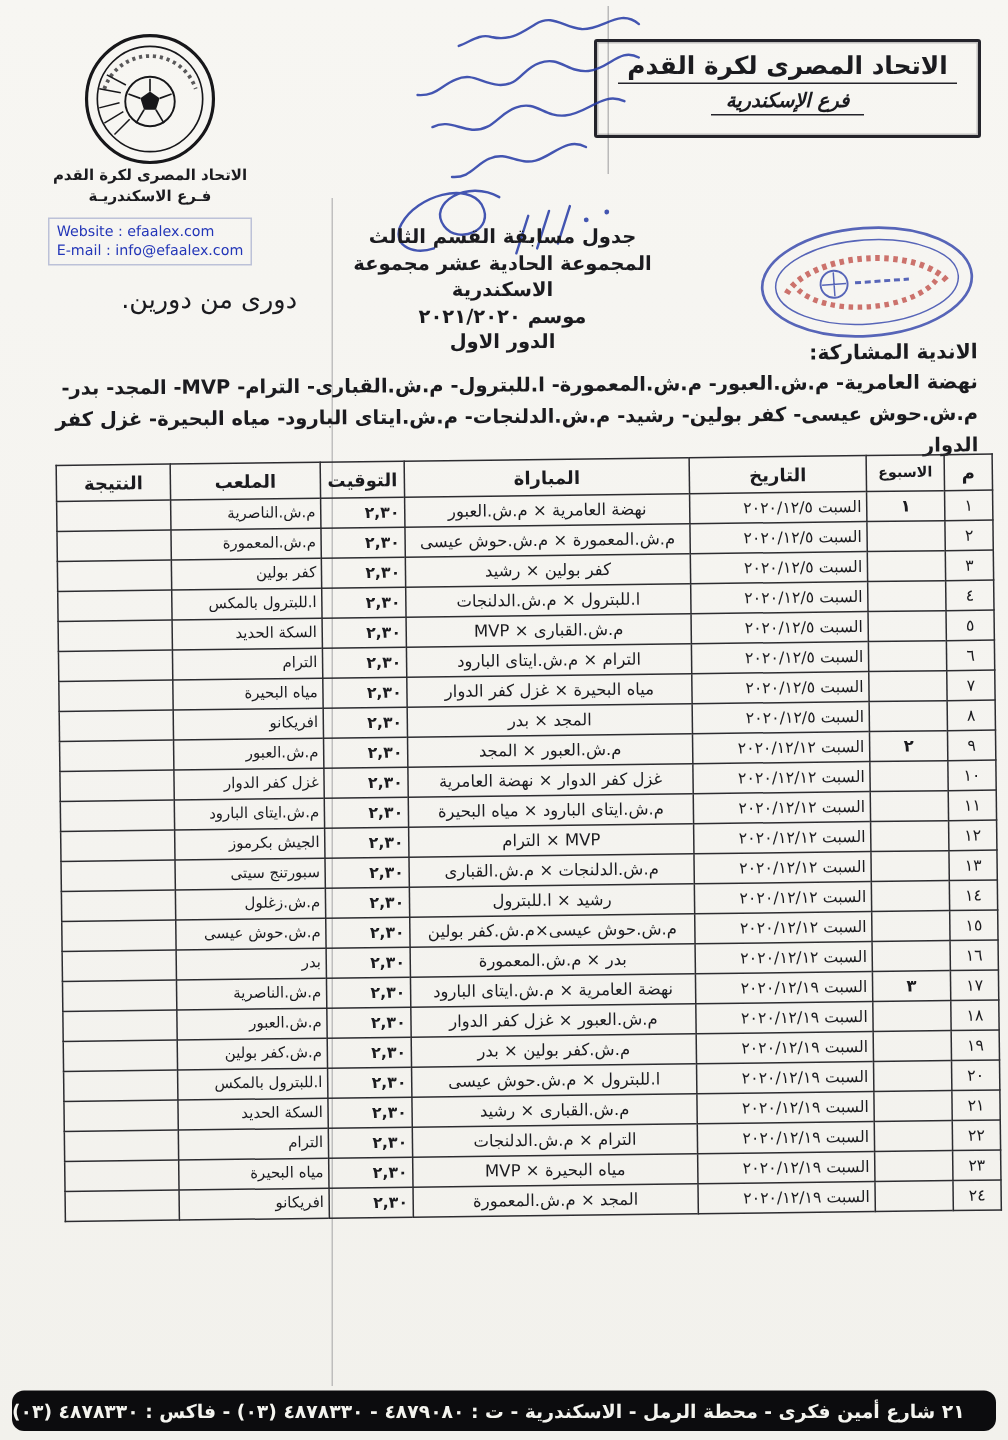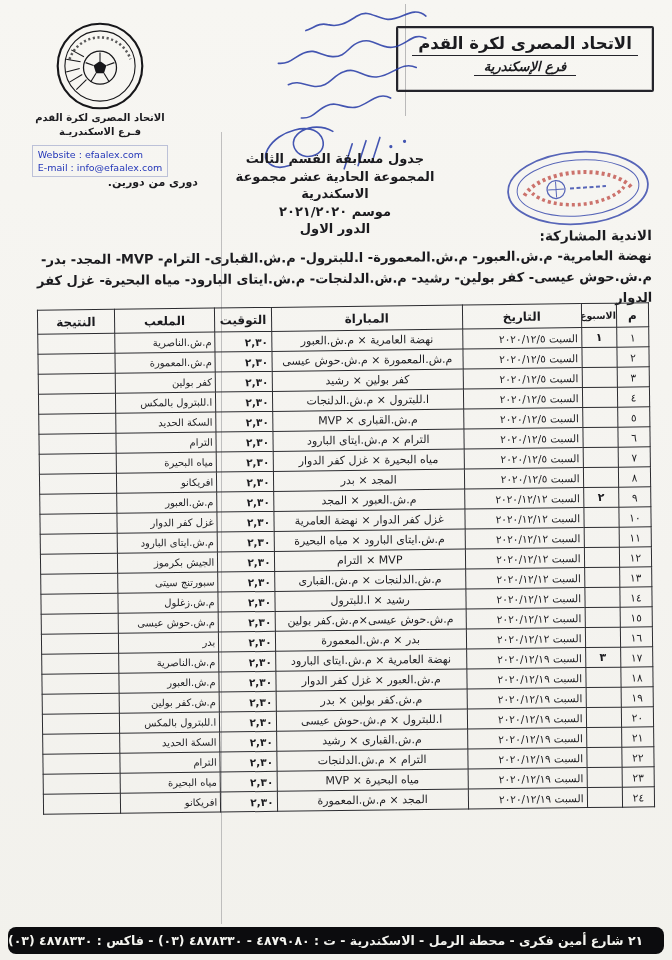--- a/index.html
+++ b/index.html
@@ -28,21 +28,21 @@
   .artifact.b { left:405px; top:4px; height:112px; opacity:.5; }
   
   .logo-block { position:absolute; left:30px; top:22px; width:140px; text-align:center; }
   .logo-block svg { display:block; margin:0 auto; }
   .org-line { direction:rtl; font-size:10px; font-weight:bold; line-height:12px; margin-top:2px; }
   .contact-box {
     display:inline-block; margin-top:7px; padding:2px 5px;
     border:1px solid rgba(80,96,170,.35); border-radius:0;
     font-size:9.5px; line-height:13px; color:#2336b8; text-align:left; direction:ltr;
   }
-  .league-note { position:absolute; left:68px; top:176px; width:130px; direction:rtl; font-size:11px; text-align:right;font-weight:bold; }
+  .league-note { position:absolute; left:68px; top:190px; width:130px; direction:rtl; font-size:17px; text-align:right; }
   
   .title-box {
     position:absolute; left:396px; top:26px; width:258px; height:66px;
     border:2px solid #24242b; border-radius:2px;
     box-shadow: inset 0 0 0 1px rgba(36,36,43,.25);
     direction:rtl; text-align:center; padding-top:6px;
   }
   .title-box .t1 { display:inline-block; font-size:16.5px; font-weight:bold; border-bottom:1.5px solid #24242b; padding:0 6px 2px 6px; }
   .title-box .t2 { display:inline-block; font-size:13px; font-weight:bold; margin-top:3px; border-bottom:1px solid #24242b; padding:0 10px 1px 10px;font-style:italic; }
   
@@ -56,21 +56,21 @@
   .clubs .label { font-size:13.5px; font-weight:bold; text-align:right; margin-bottom:2px; }
   .clubs .line { font-size:13px; font-weight:bold; text-align:right; line-height:21px; }
   
   table.sched {
     position:absolute; left:40px; top:306px; width:612px;
     border-collapse:collapse; table-layout:fixed; direction:rtl;
     transform:rotate(-0.7deg); transform-origin:50% 50%;
   }
   .sched th { border:1px solid #2c2c30; height:24px; font-weight:bold; font-size:12px; text-align:center; overflow:hidden; }
   .sched td { border:1px solid #2c2c30; height:20px; font-size:10.5px; padding:0 3px; white-space:nowrap; overflow:hidden; }
-  th.c-no { width:32px; } th.c-week { width:35px; font-size:9.5px;margin-left:20px; }
+  th.c-no { width:32px; } th.c-week { width:52px; font-size:9.5px;margin-left:20px; }
   th.c-date { width:118px; } th.c-match { width:190px; }
   th.c-time { width:56px; } th.c-venue { width:100px; } th.c-result { width:76px; }
   td.c-no { text-align:center; }
   td.c-week { text-align:center; font-weight:bold; font-size:11px; }
   td.c-date { text-align:right; font-size:10.5px; }
   td.c-match { text-align:center; font-size:11px; }
   td.c-time { text-align:right;font-weight:bold; }
   td.c-venue { text-align:right; font-size:10px; padding-left:1px; }
   
   .footer {

